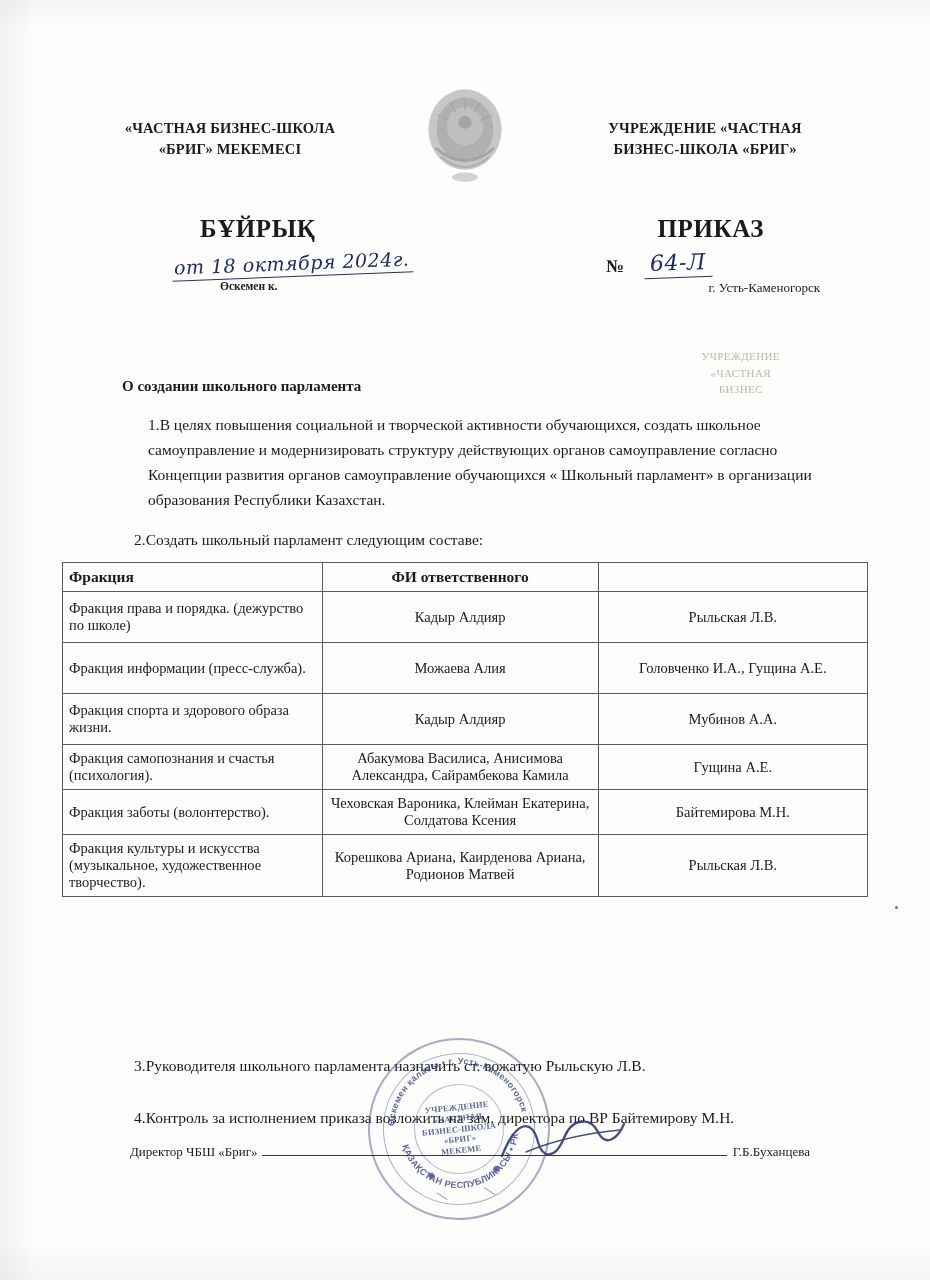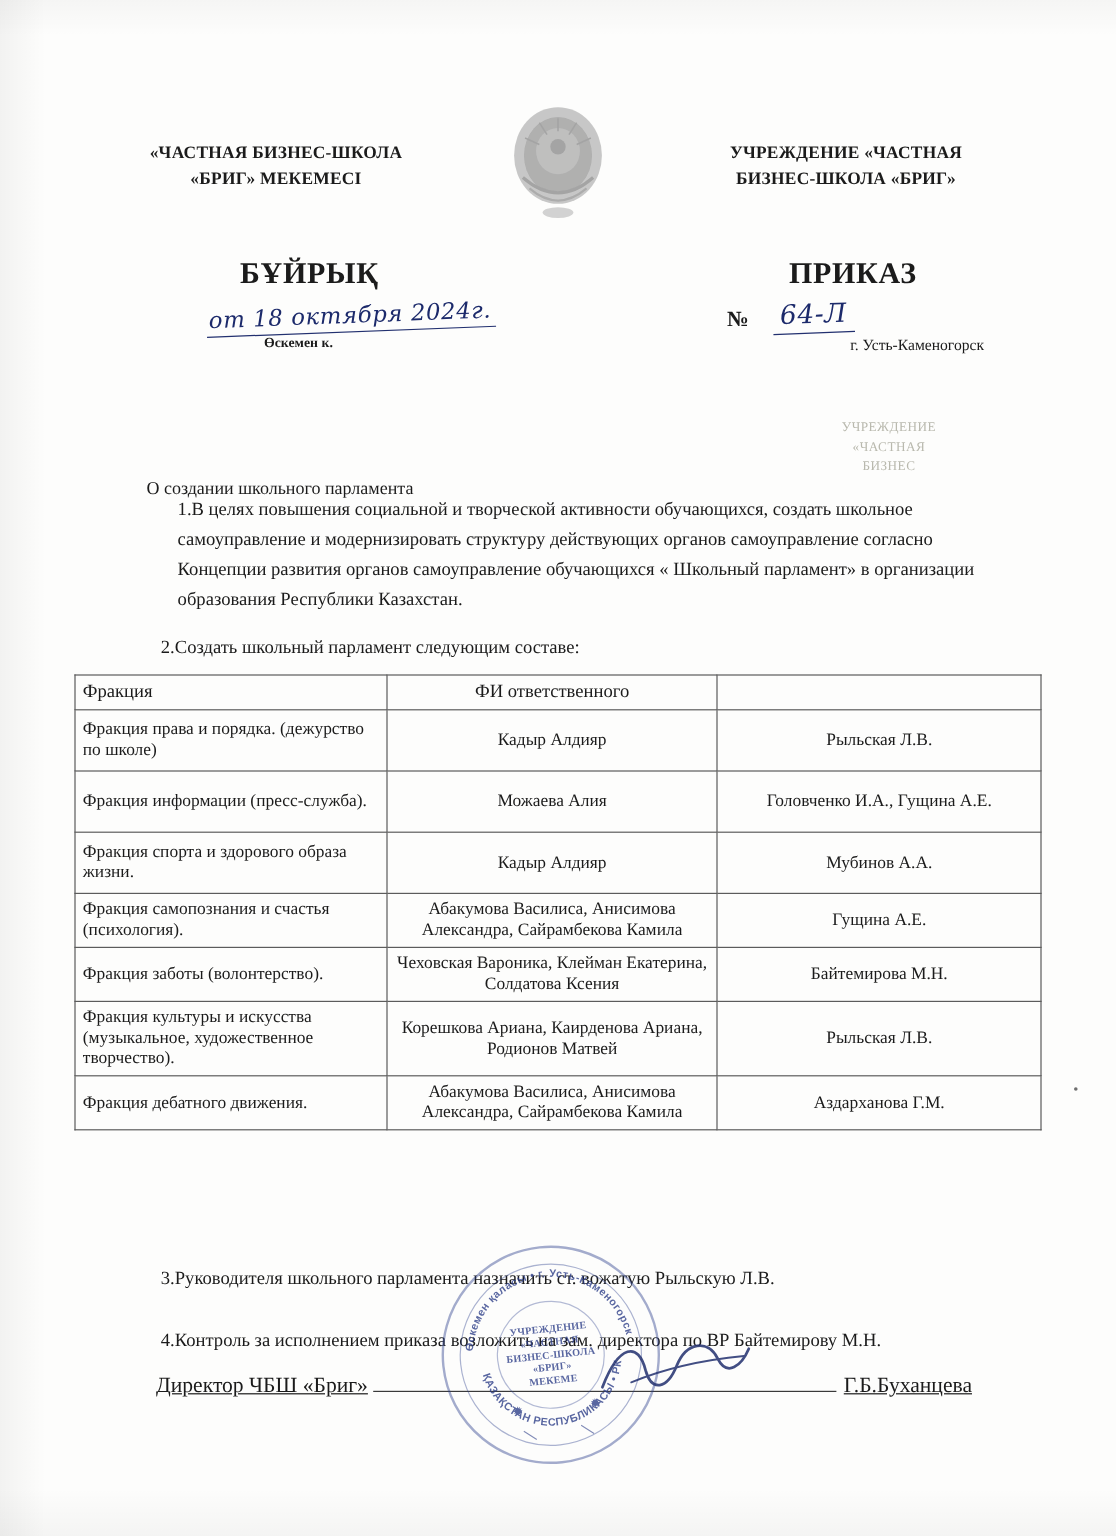--- a/index.html
+++ b/index.html
@@ -148,22 +148,22 @@
     color: #b9b9ae;
     text-align: center;
     line-height: 1.5;
     letter-spacing: 0.4px;
   }
 
   
   .subject {
     position: absolute;
     left: 122px;
-    top: 400px;
-    font-weight: normal;
+    top: 378px;
+    font-weight: bold;
     font-size: 15px;
   }
   .para {
     position: absolute;
     font-size: 15.5px;
     line-height: 1.62;
     text-align: left;
   }
   .para-1 {
     left: 148px;
@@ -183,24 +183,23 @@
   .para-4 {
     left: 134px;
     top: 1105px;
     width: 700px;
   }
   .signline {
     position: absolute;
     left: 130px;
     top: 1144px;
     width: 680px;
-    font-size: 18px;
+    font-size: 13px;
     display: flex;
     align-items: baseline;
-    text-decoration: underline;
   }
   .sign-rule {
     flex: 1;
     border-bottom: 1.2px solid #3a3a3a;
     margin: 0 6px 4px 4px;
     height: 1px;
   }
 
   
   table.parl {
@@ -210,21 +209,21 @@
     width: 806px;
     border-collapse: collapse;
     font-size: 14.5px;
   }
   table.parl td, table.parl th {
     border: 1px solid #5c5c5c;
     padding: 5px 6px;
     vertical-align: middle;
   }
   table.parl th {
-    font-weight: normal;
+    font-weight: bold;
     font-size: 15.5px;
   }
   th.c1, td.c1 { width: 258px; text-align: left; }
   th.c2, td.c2 { width: 275px; text-align: center; }
   th.c3, td.c3 { width: 270px; text-align: center; }
   th.c1 { text-align: left; padding-left: 10px; }
   td.c2 { font-weight: normal; }
   .rowtall td { height: 40px; }
 
   
@@ -375,25 +374,20 @@
         </tr>
         <tr>
           <td class="c1">Фракция заботы (волонтерство).</td>
           <td class="c2">Чеховская Вароника, Клейман Екатерина, Солдатова Ксения</td>
           <td class="c3">Байтемирова М.Н.</td>
         </tr>
         <tr>
           <td class="c1">Фракция культуры и искусства (музыкальное, художественное творчество).</td>
           <td class="c2">Корешкова Ариана, Каирденова Ариана, Родионов Матвей</td>
           <td class="c3">Рыльская Л.В.</td>
-        </tr>
-        <tr>
-          <td class="c1">Фракция дебатного движения.</td>
-          <td class="c2">Абакумова Василиса, Анисимова Александра, Сайрамбекова Камила</td>
-          <td class="c3">Аздарханова Г.М.</td>
         </tr>
       </tbody>
     </table>
 
     <div class="para para-3">3.Руководителя школьного парламента назначить ст. вожатую Рыльскую Л.В.</div>
     <div class="para para-4">4.Контроль за исполнением приказа возложить на зам. директора по ВР Байтемирову М.Н.</div>
 
     <div class="signline">
       <span>Директор ЧБШ «Бриг»</span>
       <span class="sign-rule"></span>

